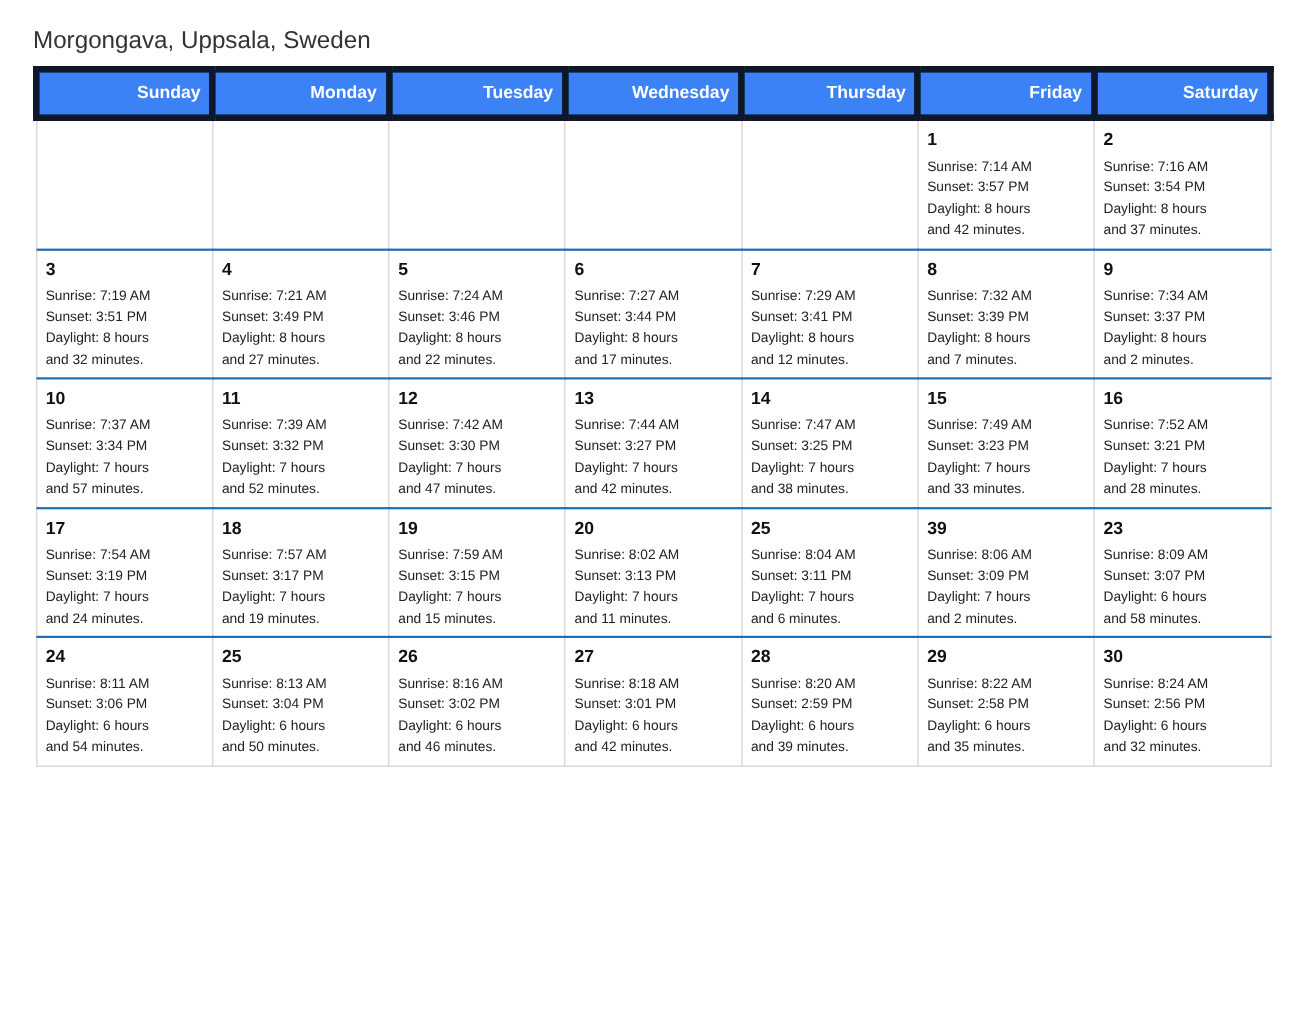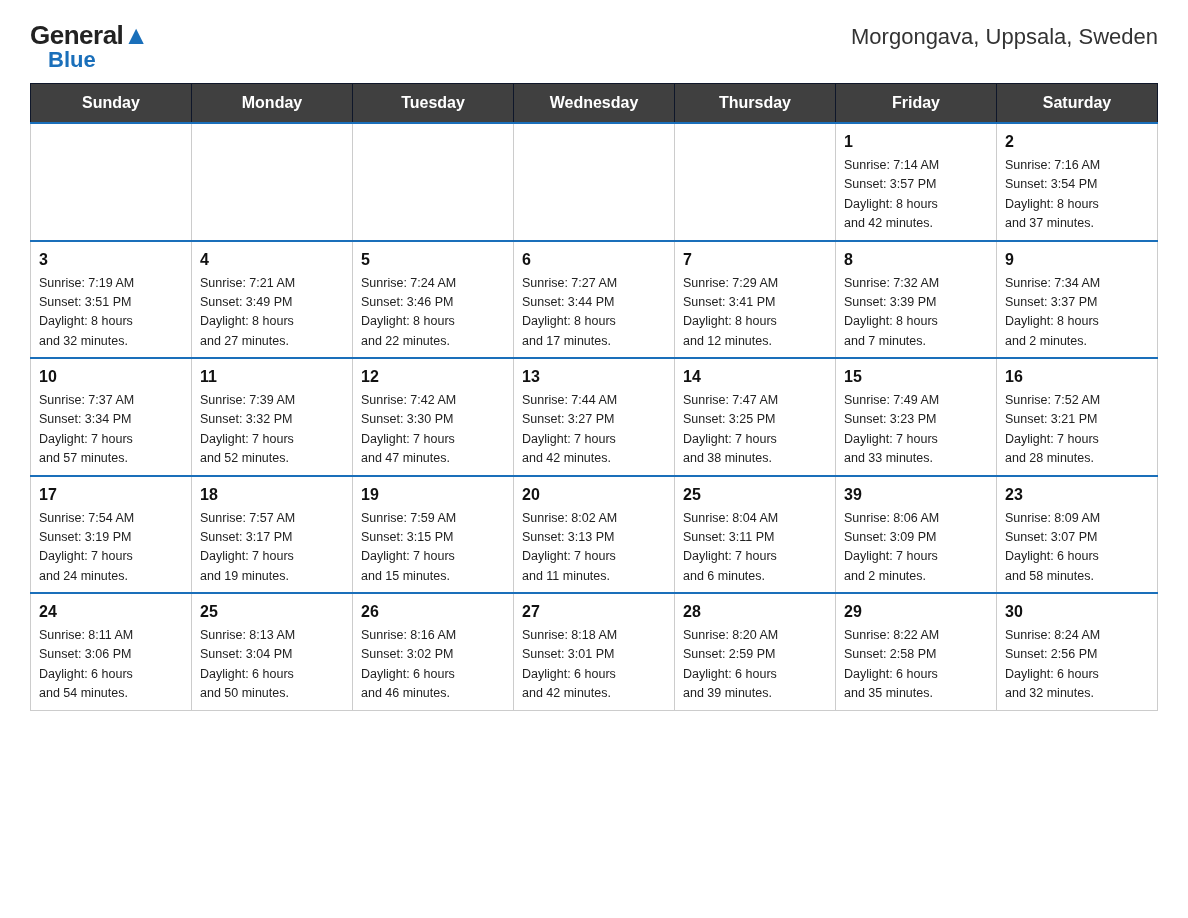--- a/index.html
+++ b/index.html
@@ -51,27 +51,27 @@
       font-size: 22px;
       color: #333;
       margin-top: 4px;
     }
     .calendar {
       width: 100%;
       border-collapse: collapse;
       margin-top: 10px;
     }
     .calendar th {
-      background-color: #404040;
+      background-color: #3b82f6;
       color: #fff;
       padding: 10px 8px;
       font-size: 16px;
       font-weight: 600;
-      text-align: center;
-      border: 1px solid #0f172a;
+      text-align: right;
+      border: 6px solid #0f172a;
     }
     .calendar td {
       border: 1px solid #ccc;
       vertical-align: top;
       padding: 6px 8px;
       width: calc(100% / 7);
       min-height: 110px;
       font-size: 13px;
       color: #222;
       line-height: 1.5;
@@ -95,26 +95,20 @@
       border-bottom: none;
     }
     .empty-cell {
       background: #fff;
     }
   </style>
 </head>
 <body>
 
 <div class="header">
-  <div class="logo">
-    <div class="logo-general">
-      General<span>▲</span>
-    </div>
-    <div class="logo-blue">Blue</div>
-  </div>
   <div class="title-section">
     <div class="location">Morgongava, Uppsala, Sweden</div>
   </div>
 </div>
 
 <table class="calendar">
   <thead>
     <tr>
     <th>Sunday</th>
         <th>Monday</th>

